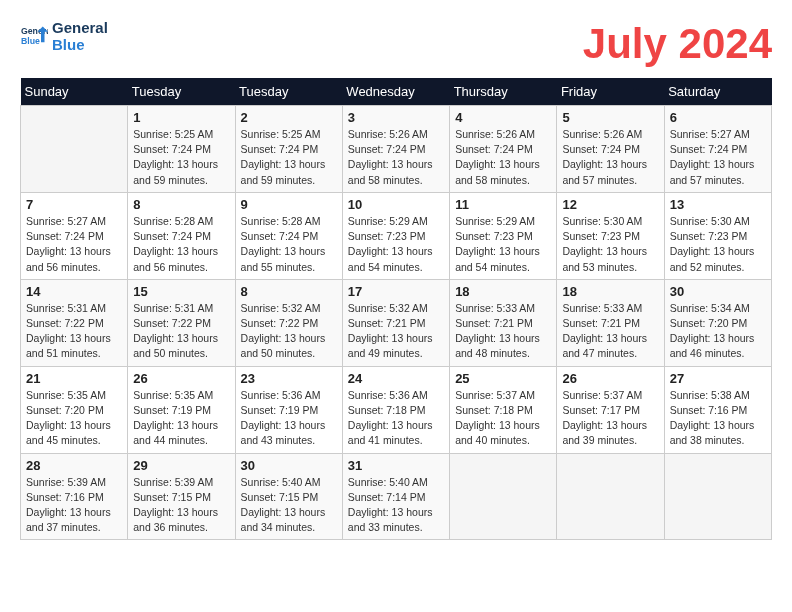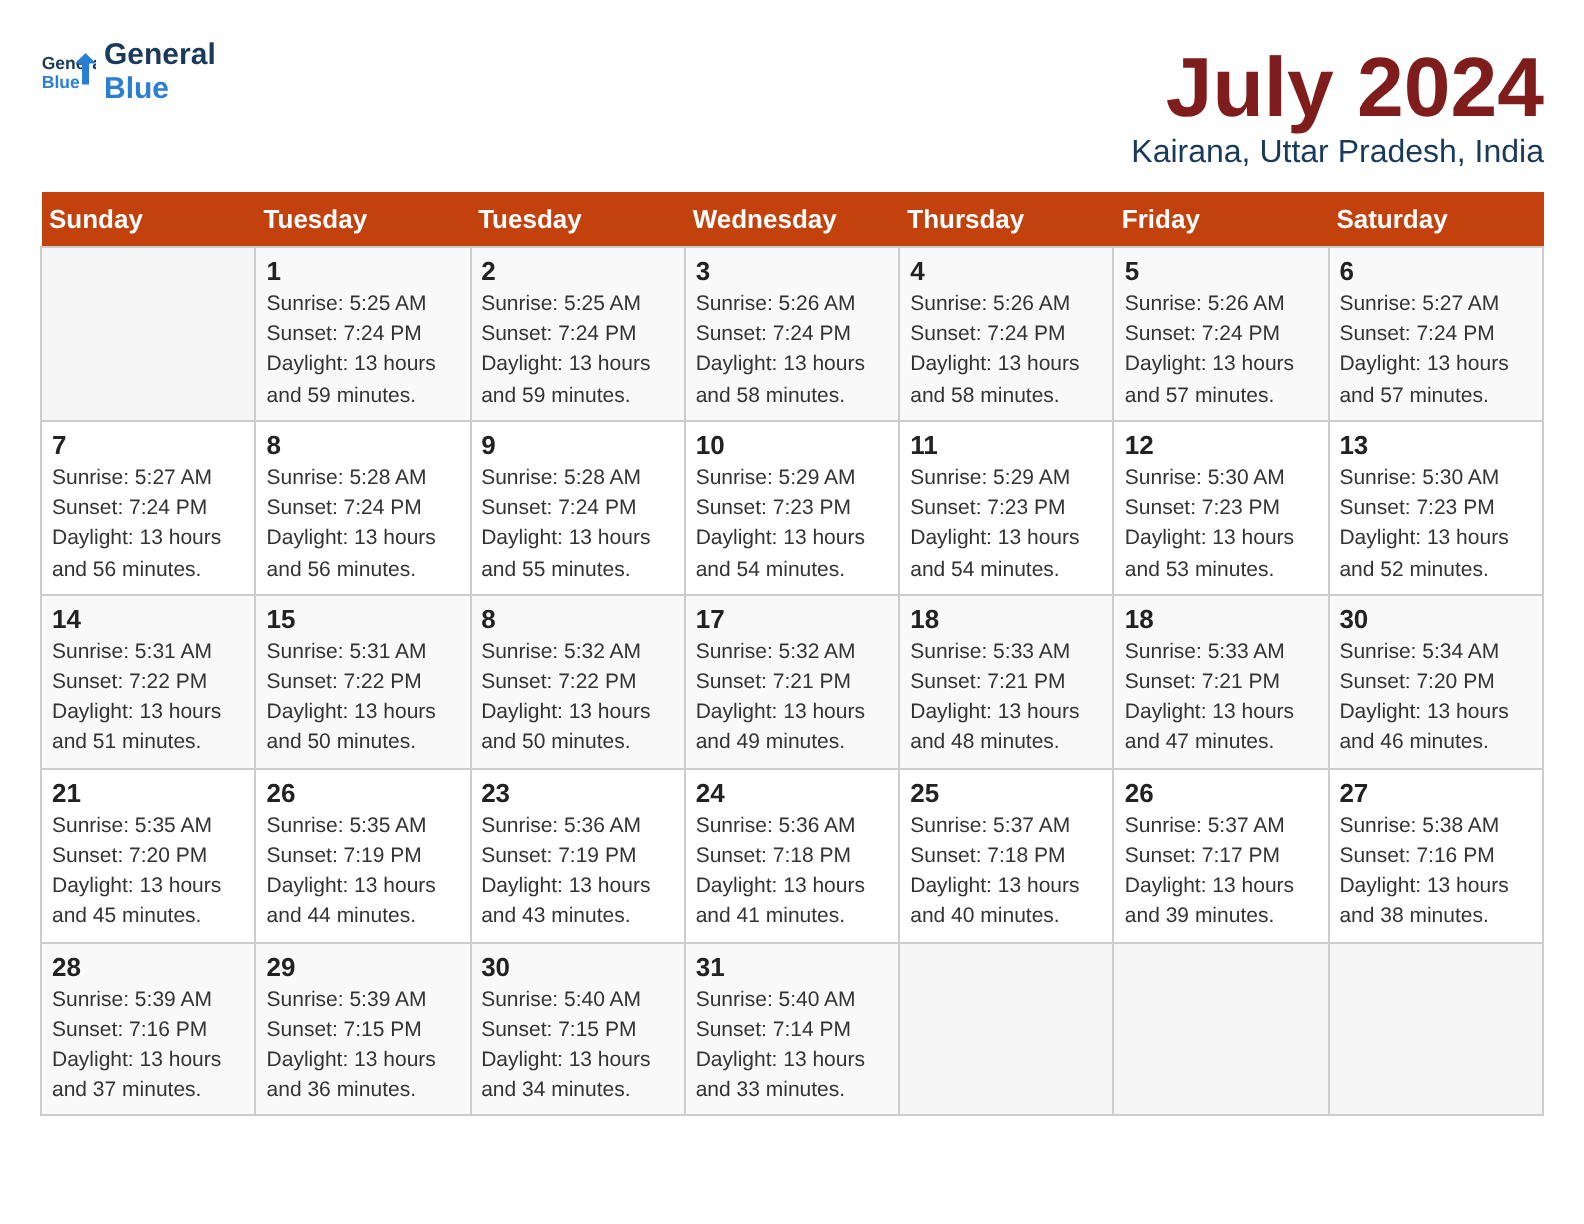--- a/index.html
+++ b/index.html
@@ -24,39 +24,39 @@
     .logo-icon {
       width: 28px;
       height: 28px;
     }
     .title-area {
       text-align: right;
     }
     .main-title {
       font-size: 42px;
       font-weight: bold;
-      color: #7f1d1d;
+      color: #ef4444;
     }
     .subtitle {
       font-size: 16px;
       color: #1a3a5c;
       font-weight: normal;
     }
     table {
       width: 100%;
       border-collapse: collapse;
       font-size: 11px;
     }
     thead tr th {
-      background-color: #c2410c;
+      background-color: #0f172a;
       color: white;
       padding: 6px 4px;
       text-align: left;
       font-size: 13px;
-      font-weight: bold;
+      font-weight: normal;
     }
     tbody tr td {
       border: 1px solid #ccc;
       padding: 4px 5px;
       vertical-align: top;
       width: calc(100% / 7);
       min-height: 80px;
     }
     tbody tr:nth-child(odd) td { background-color: #f9f9f9; }
     tbody tr:nth-child(even) td { background-color: #fff; }
@@ -84,21 +84,20 @@
       <text x="1" y="24" font-size="10" font-weight="bold" fill="#2a7fd4" font-family="Arial">Blue</text>
       <polygon points="26,4 32,10 28,10 28,22 24,22 24,10 20,10" fill="#2a7fd4"></polygon>
     </svg>
     <div>
       <div style="font-size:15px;font-weight:bold;color:#1a3a5c;line-height:1.1">General</div>
       <div style="font-size:15px;font-weight:bold;color:#2a7fd4;line-height:1.1">Blue</div>
     </div>
   </div>
   <div class="title-area">
     <div class="main-title">July 2024</div>
-    <div class="subtitle">Kairana, Uttar Pradesh, India</div>
   </div>
 </div>
 
 <table>
   <thead>
     <tr>
         <th>Sunday</th>
         <th>Tuesday</th>
         <th>Tuesday</th>
         <th>Wednesday</th>

